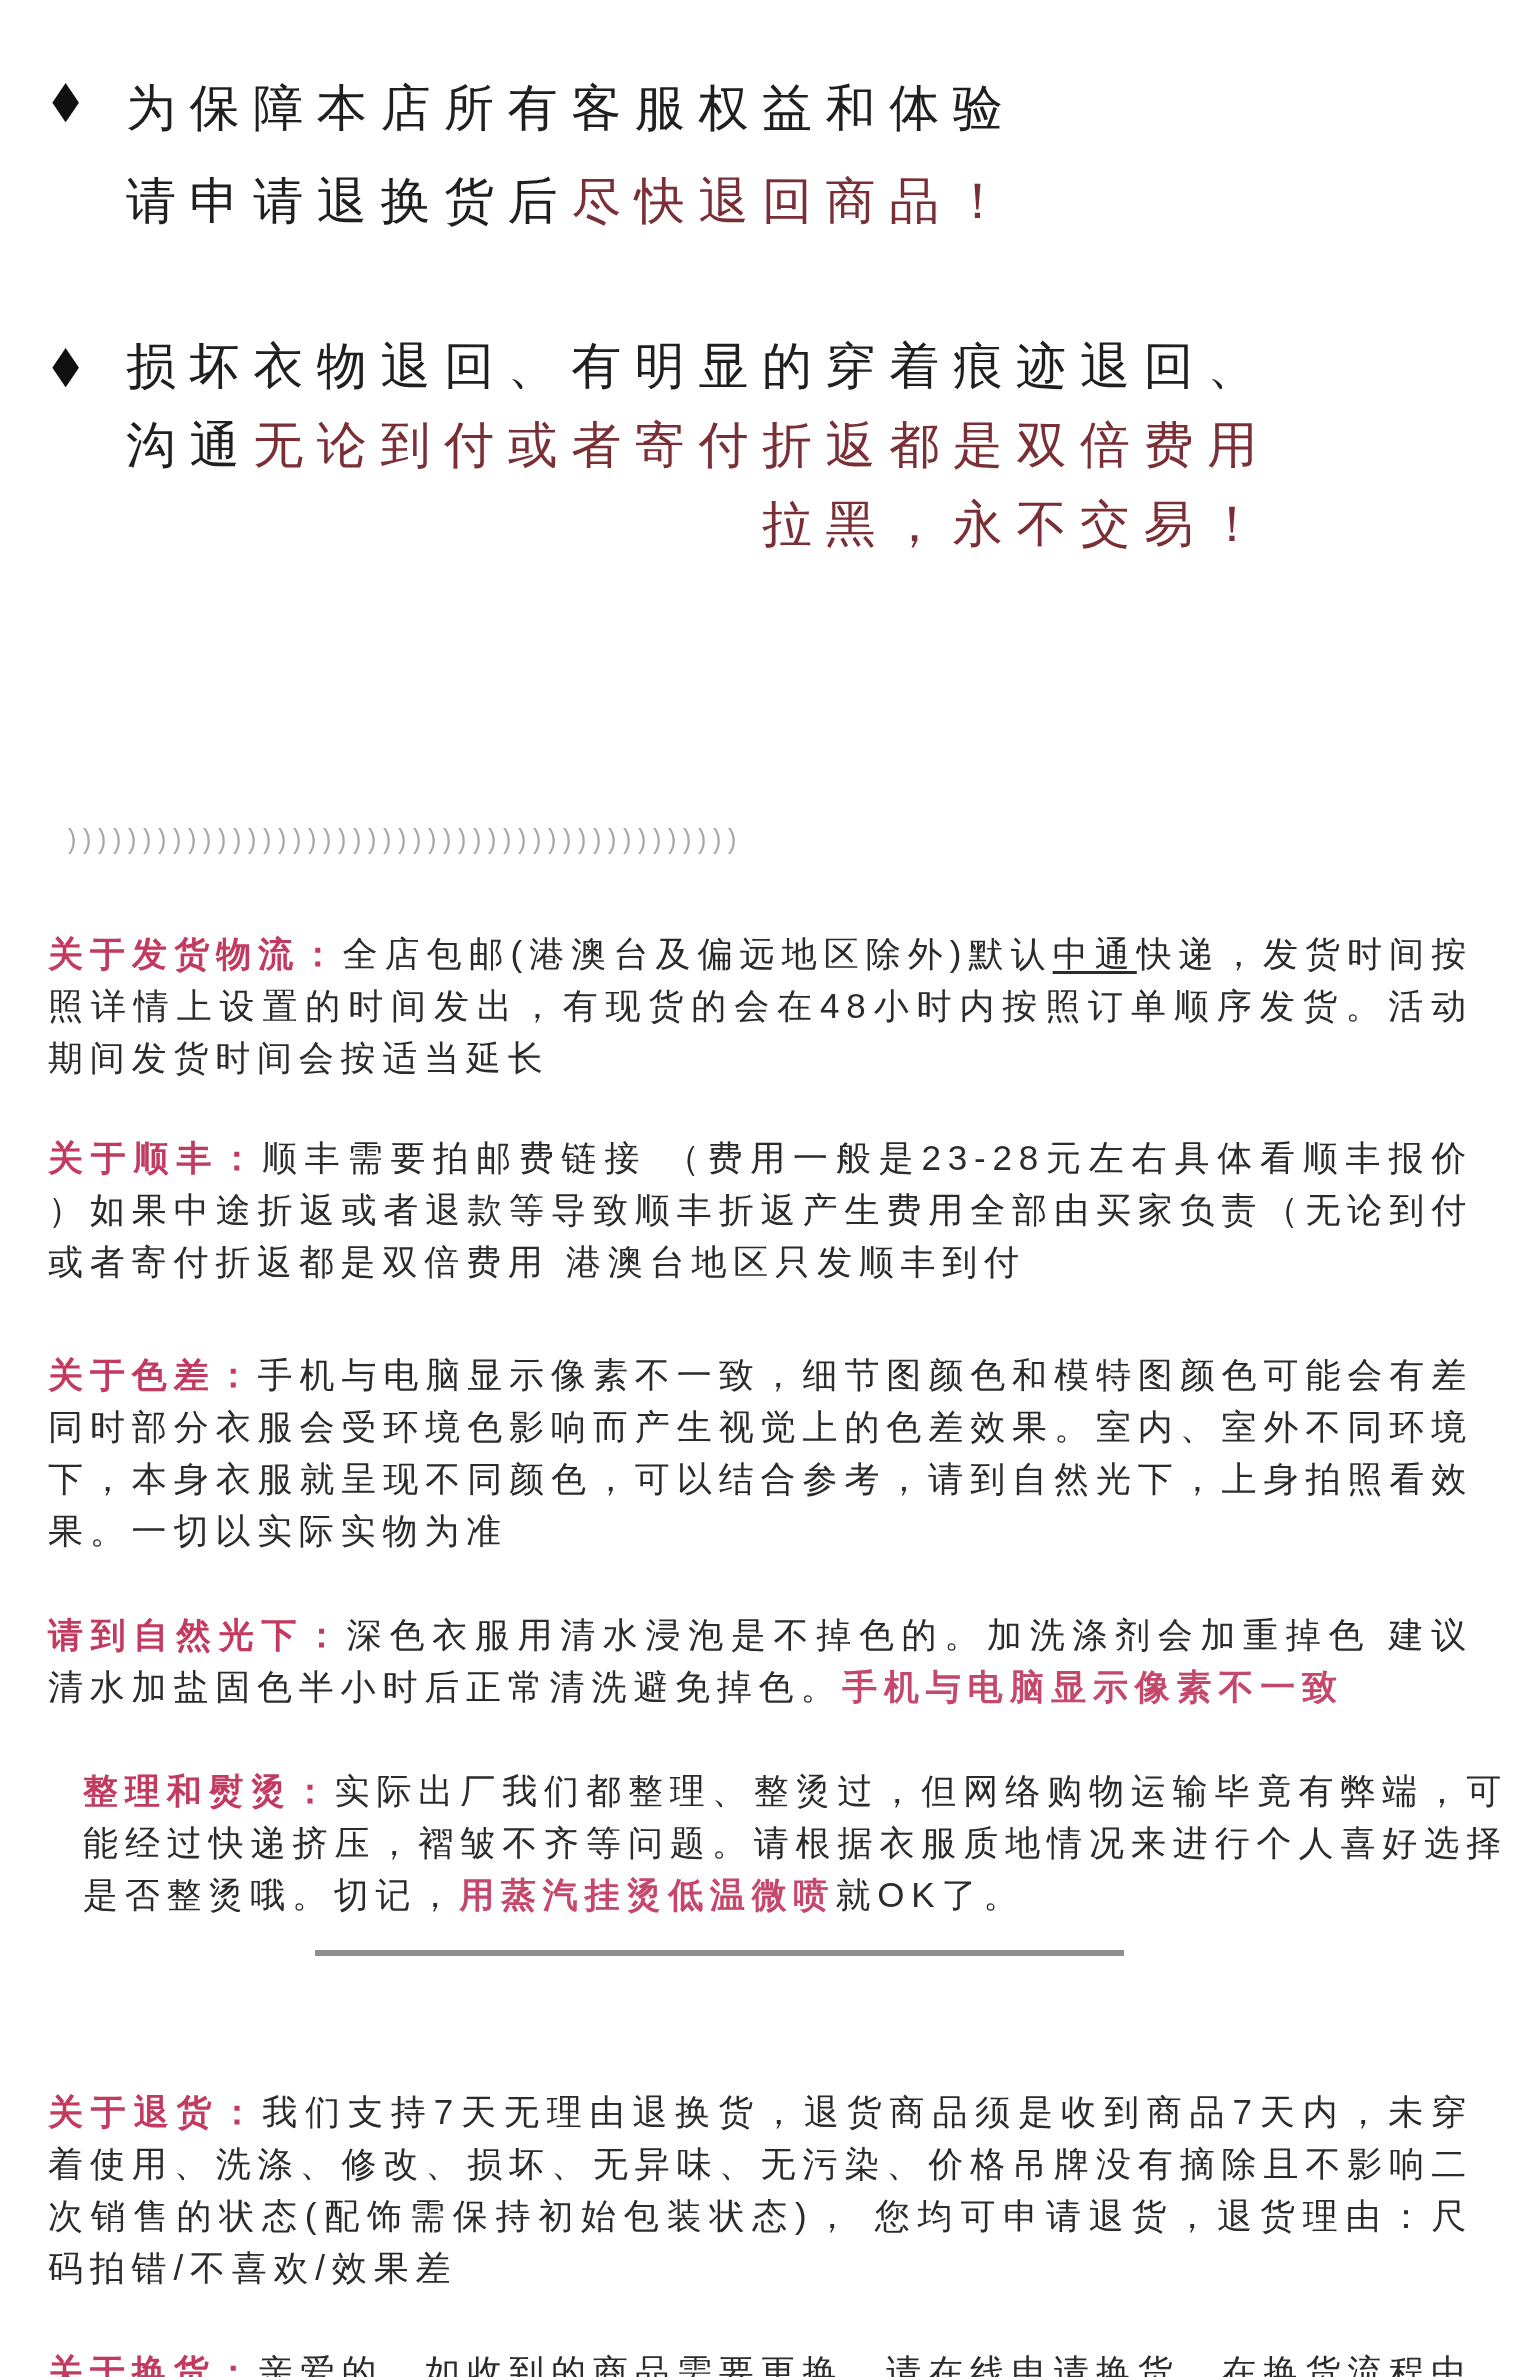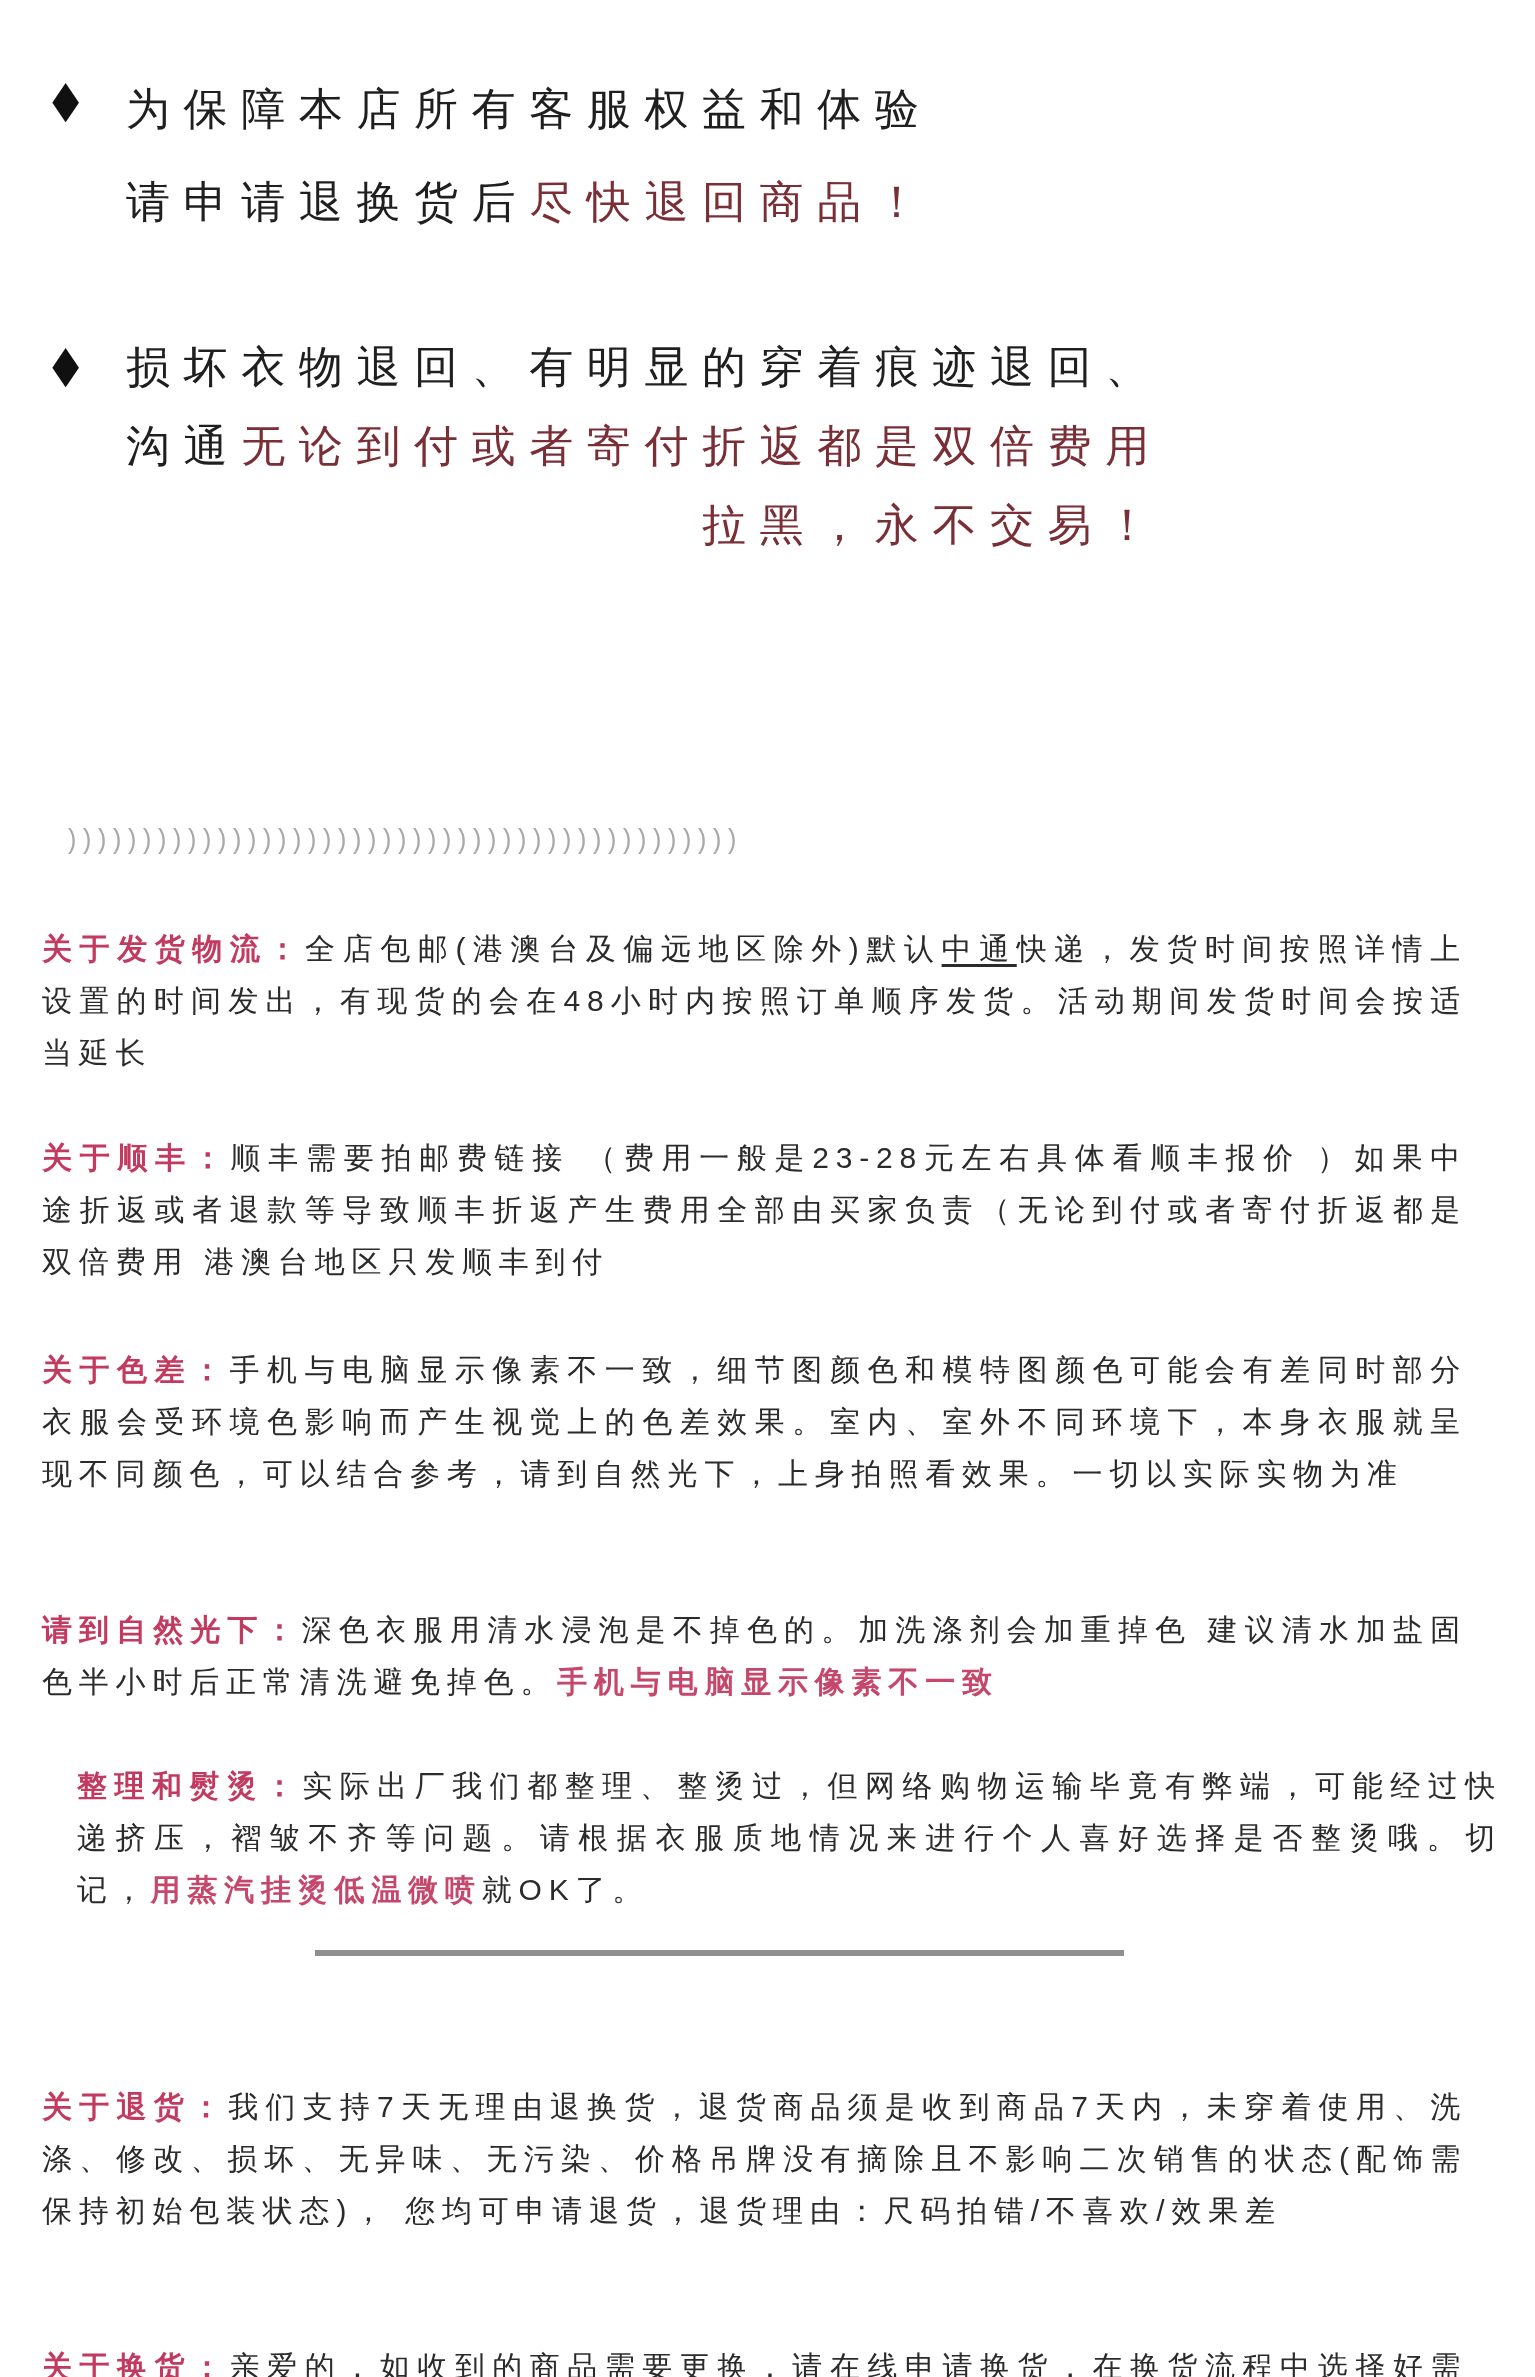--- a/index.html
+++ b/index.html
@@ -23,21 +23,21 @@
   
   .diamond{
     position:absolute;left:50px;
     font-size:41px;color:#101010;line-height:41px;
     transform:scale(0.85,1.25);transform-origin:center;
   }
   .d1{top:79px;}
   .d2{top:344px;}
   .notice{
     position:absolute;left:126px;
-    font-size:44px;letter-spacing:13.6px;
+    font-size:50px;letter-spacing:13.6px;
     color:#1f1f1f;font-weight:400;white-space:nowrap;
   }
   .notice .nline{display:block;}
   .n1{top:62px;}
   .n1 .nline{line-height:93px;}
   .n2{top:327px;}
   .n2 .nline{line-height:79px;text-align:right;}
   .maroon{color:var(--maroon_red);}
 
   
@@ -45,22 +45,22 @@
     position:absolute;left:64px;top:827px;
     font-size:25px;line-height:25px;
     color:var(--chevron_gray);
     letter-spacing:0px;
     font-family:"Liberation Mono", monospace;
     transform:scaleY(1.1);transform-origin:left top;
   }
 
   
   .para{
-    position:absolute;left:42px;width:1425px;
-    font-size:30px;line-height:52px;letter-spacing:6.8px;
+    position:absolute;left:48px;width:1425px;
+    font-size:35px;line-height:52px;letter-spacing:6.8px;
     color:var(--body_black);
     text-align:justify;
     font-weight:400;
   }
   .head{color:var(--heading_red);font-weight:700;}
   .em{color:var(--emphasis_red);font-weight:700;}
   .u{text-decoration:underline;text-underline-offset:5px;text-decoration-thickness:2.5px;}
   .p-shipping{top:893px;}
   .p-sf{top:1112px;margin-top:20px;}
   .p-colordiff{top:1314px;}

